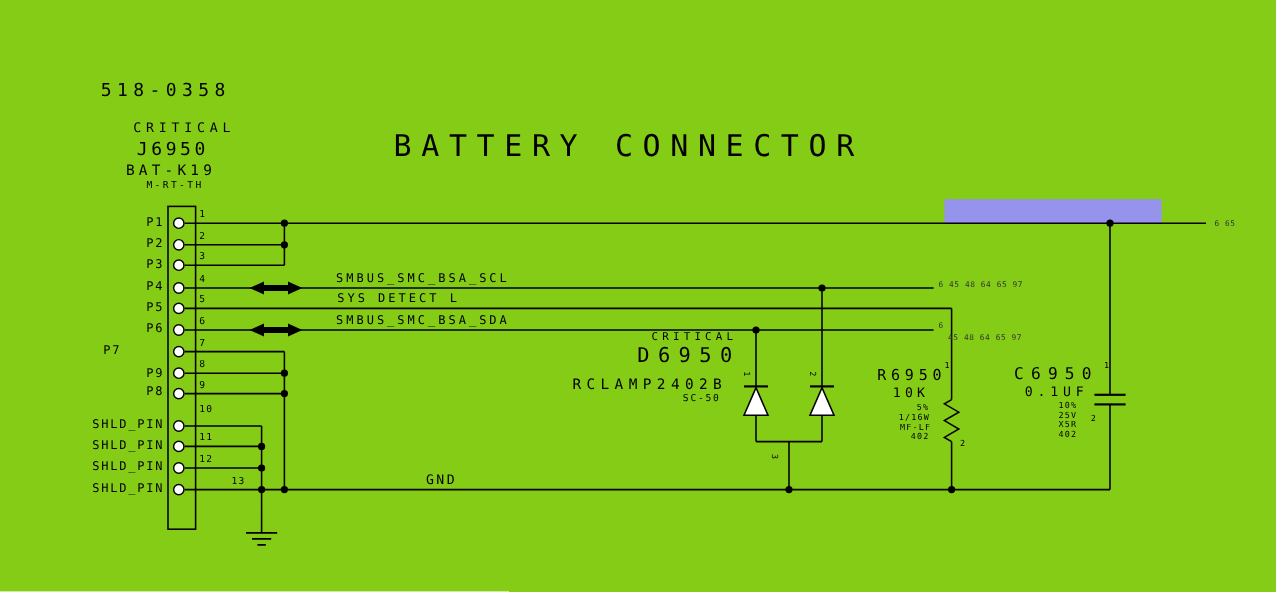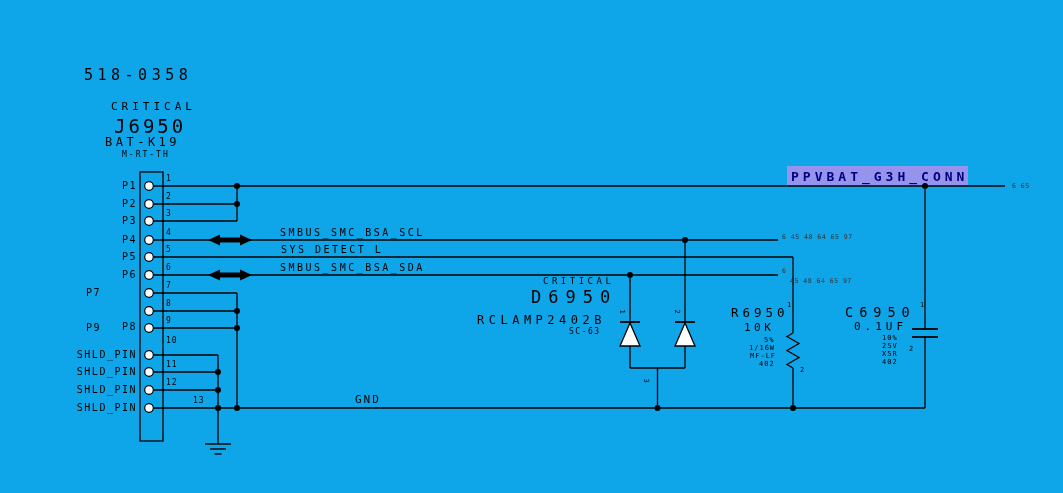--- a/index.html
+++ b/index.html
@@ -1,17 +1,17 @@
 <!DOCTYPE html>
 <html><head>
 <meta charset="utf-8">
 <style>
   html,body{margin:0;padding:0;background:#ffffff;}
   #canvas{
-    position:relative;width:1063px;height:493px;background:#0ea5e9;
+    position:relative;width:1063px;height:493px;background:#84cc16;
     font-family:"DejaVu Sans Mono", monospace;color:#000;overflow:hidden;
   }
   .txt{position:absolute;white-space:pre;z-index:3;color:#000;}
   svg.sch{position:absolute;left:0;top:0;z-index:2;}
   .hl{position:absolute;z-index:1;}
   .pin-name{width:87px;left:50px;text-align:right;font-size:10px;letter-spacing:1.5px;height:12px;line-height:12px;}
   .pin-num{left:166px;font-size:8px;letter-spacing:1px;}
   .netlbl{font-size:10px;letter-spacing:2.5px;}
   .ref{font-size:6.5px;letter-spacing:0.5px;color:#333;}
   .tiny{font-size:7px;letter-spacing:1px;}
@@ -122,34 +122,35 @@
 
     <g stroke="#000" stroke-width="1.4">
       <path d="M205,444 H231"></path>
       <path d="M210,449 H226"></path>
       <path d="M214.5,454 H221.5"></path>
     </g>
   </svg>
 
   <div class="txt" style="left:84px;top:66px;font-size:15px;letter-spacing:4.5px;">518-0358</div>
   <div class="txt" style="left:111px;top:100px;font-size:11px;letter-spacing:4px;">CRITICAL</div>
-  <div class="txt" style="left:114px;top:115px;font-size:19px;letter-spacing:3px;">J6950</div>
+  <div class="txt" style="left:114px;top:115px;font-size:15px;letter-spacing:3px;">J6950</div>
   <div class="txt" style="left:105px;top:135px;font-size:12px;letter-spacing:3.5px;">BAT-K19</div>
   <div class="txt" style="left:122px;top:150px;font-size:8px;letter-spacing:2px;">M-RT-TH</div>
 
+  <div class="txt" style="left:328px;top:107px;font-size:25px;letter-spacing:8px;">BATTERY CONNECTOR</div>
 
   <div class="txt pin-name" style="top:180px;">P1</div>
   <div class="txt pin-name" style="top:198px;">P2</div>
   <div class="txt pin-name" style="top:215px;">P3</div>
   <div class="txt pin-name" style="top:234px;">P4</div>
   <div class="txt pin-name" style="top:251px;">P5</div>
   <div class="txt pin-name" style="top:269px;">P6</div>
   <div class="txt pin-name" style="top:287px;text-align:center;">P7</div>
   <div class="txt pin-name" style="top:305px;margin-top:16px;">P8</div>
-  <div class="txt pin-name" style="top:322px;text-align:center;">P9</div>
+  <div class="txt pin-name" style="top:306px;">P9</div>
   <div class="txt pin-name" style="top:349px;">SHLD_PIN</div>
   <div class="txt pin-name" style="top:366px;">SHLD_PIN</div>
   <div class="txt pin-name" style="top:384px;">SHLD_PIN</div>
   <div class="txt pin-name" style="top:402px;">SHLD_PIN</div>
 
   <div class="txt pin-num" style="top:174px;">1</div>
   <div class="txt pin-num" style="top:192px;">2</div>
   <div class="txt pin-num" style="top:209px;">3</div>
   <div class="txt pin-num" style="top:228px;">4</div>
   <div class="txt pin-num" style="top:245px;">5</div>
@@ -160,31 +161,30 @@
   <div class="txt pin-num" style="top:336px;">10</div>
   <div class="txt pin-num" style="top:360px;">11</div>
   <div class="txt pin-num" style="top:378px;">12</div>
   <div class="txt pin-num" style="top:396px;margin-left:27px;">13</div>
 
   <div class="txt netlbl" style="left:280px;top:227px;">SMBUS_SMC_BSA_SCL</div>
   <div class="txt netlbl" style="left:281px;top:244px;">SYS DETECT L</div>
   <div class="txt netlbl" style="left:280px;top:262px;">SMBUS_SMC_BSA_SDA</div>
   <div class="txt" style="left:355px;top:393px;font-size:11px;letter-spacing:2px;">GND</div>
 
-  <div class="txt" style="left:791px;top:169px;font-size:13px;letter-spacing:4px;font-weight:bold;color:#00007f;">PPVBAT_G3H_CONN</div>
 
   <div class="txt ref" style="left:1012px;top:182px;">6 65</div>
   <div class="txt ref" style="left:782px;top:233px;">6 45 48 64 65 97</div>
   <div class="txt ref" style="left:782px;top:267px;">6</div>
   <div class="txt ref" style="left:790px;top:277px;">45 48 64 65 97</div>
 
   <div class="txt" style="left:543px;top:276px;font-size:9px;letter-spacing:3.5px;">CRITICAL</div>
   <div class="txt" style="left:531px;top:287px;font-size:17px;letter-spacing:7px;">D6950</div>
   <div class="txt" style="left:477px;top:313px;font-size:12px;letter-spacing:4.5px;">RCLAMP2402B</div>
-  <div class="txt" style="left:569px;top:327px;font-size:8px;letter-spacing:1.5px;">SC-63</div>
+  <div class="txt" style="left:569px;top:327px;font-size:8px;letter-spacing:1.5px;">SC-50</div>
   <div class="txt tiny rot" style="left:619px;top:308px;">1</div>
   <div class="txt tiny rot" style="left:674px;top:308px;">2</div>
   <div class="txt tiny rot" style="left:643px;top:377px;">3</div>
 
   <div class="txt" style="left:731px;top:305px;font-size:12.5px;letter-spacing:4px;">R6950</div>
   <div class="txt tiny" style="left:787px;top:301px;">1</div>
   <div class="txt" style="left:744px;top:321px;font-size:11px;letter-spacing:3.5px;">10K</div>
   <div class="txt tiny" style="left:764px;top:336px;">5%</div>
   <div class="txt tiny" style="left:749px;top:344px;">1/16W</div>
   <div class="txt tiny" style="left:750px;top:352px;">MF-LF</div>

